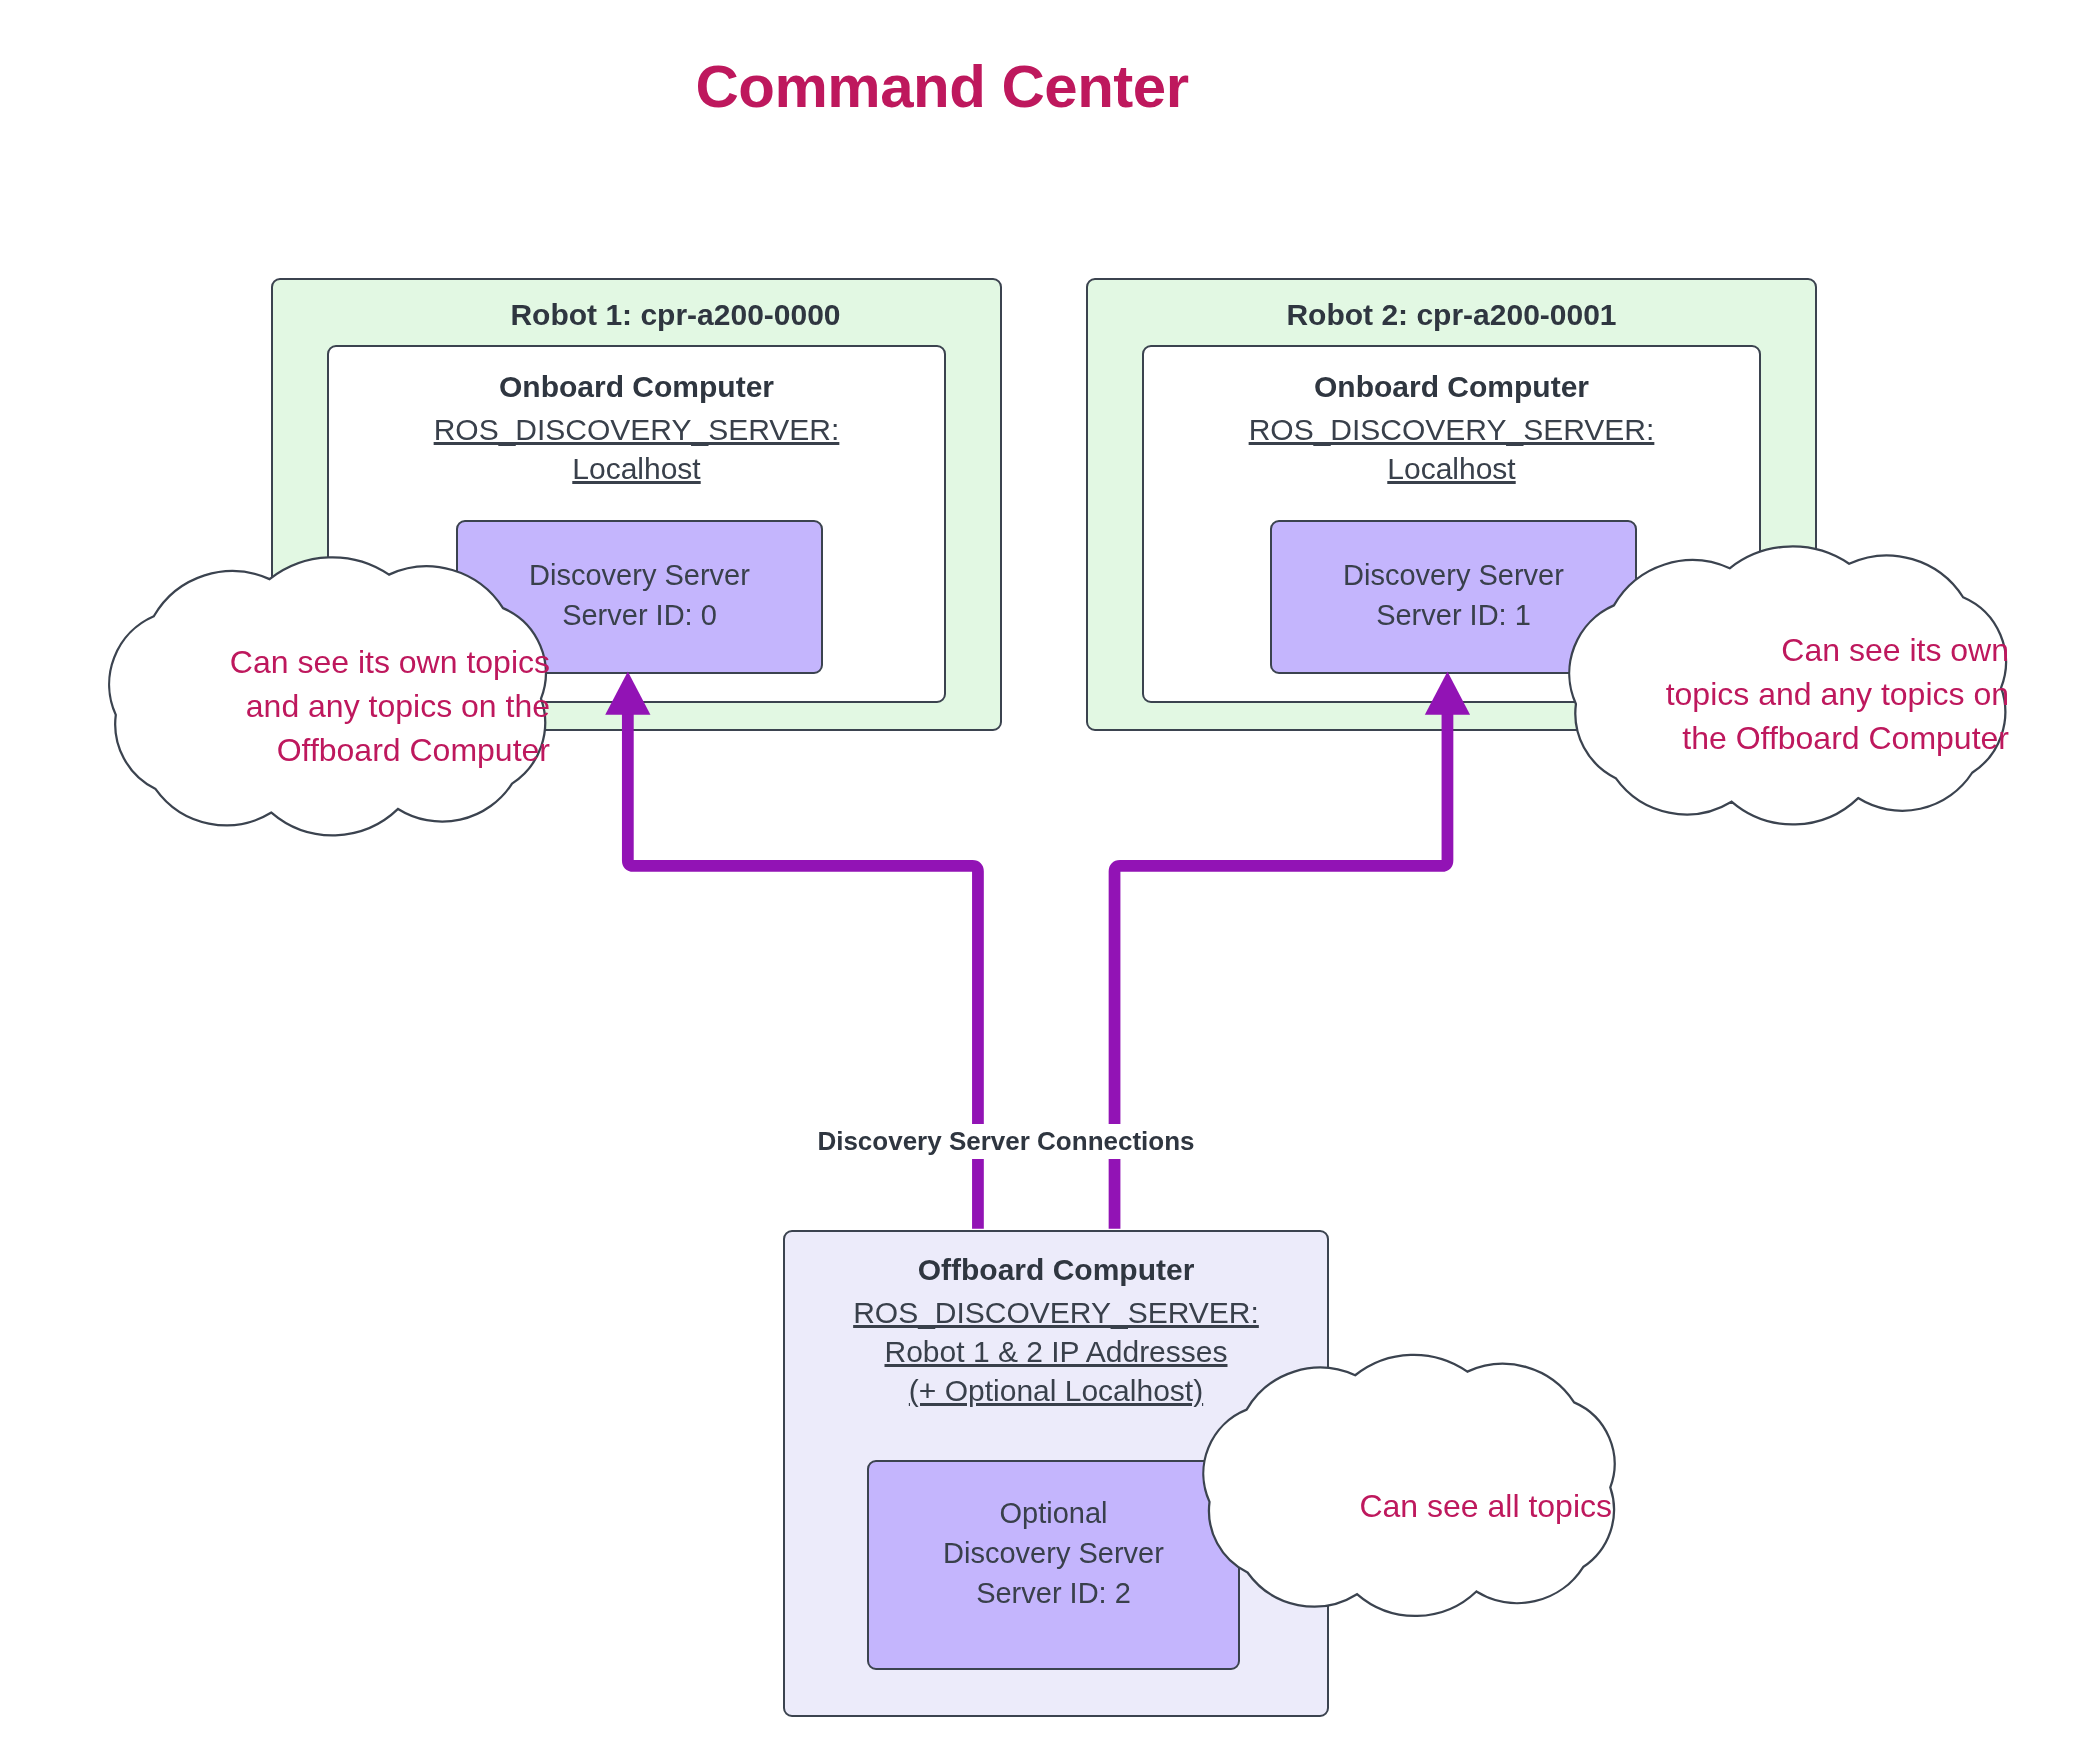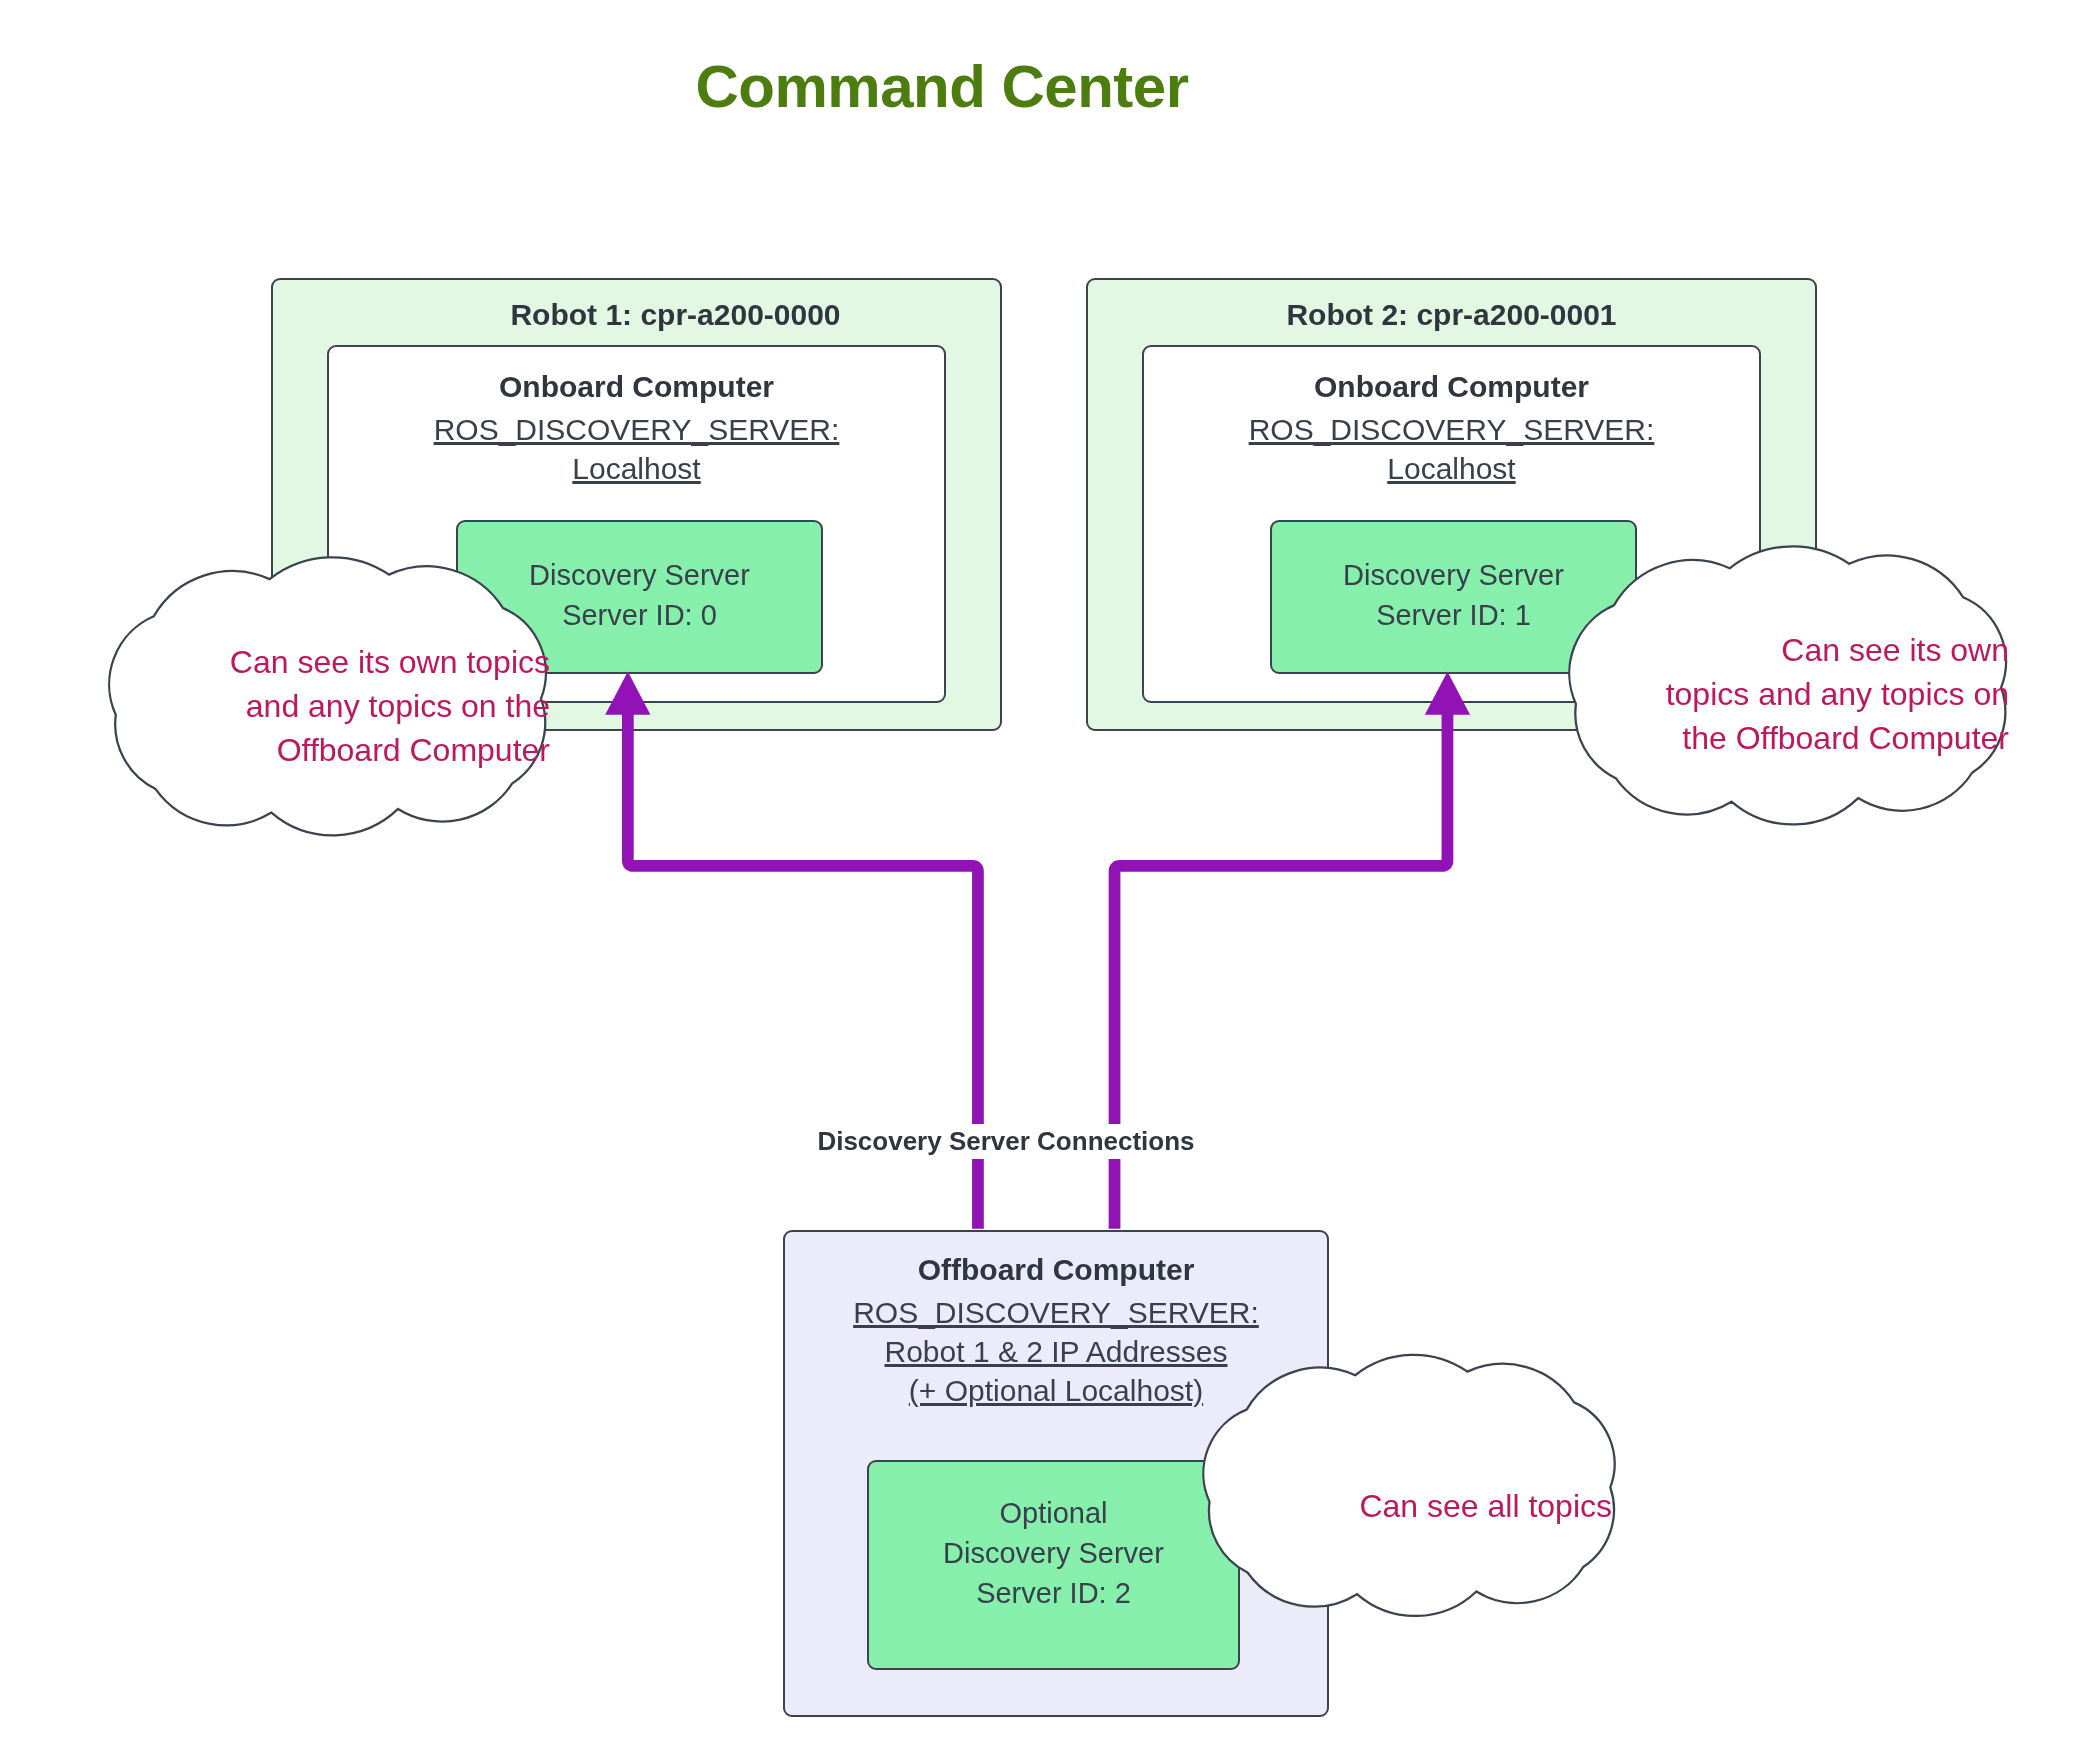--- a/index.html
+++ b/index.html
@@ -21,34 +21,34 @@
 
   
   #page-title {
     position: absolute;
     left: 0;
     top: 52px;
     width: 1884px;
     text-align: center;
     font-size: 60px;
     font-weight: bold;
-    color: #4d7c0f;
+    color: #be185d;
     letter-spacing: -0.5px;
   }
 
   
   .node {
     position: absolute;
     box-sizing: border-box;
     border: 2.3px solid #3b434f;
     border-radius: 9px;
   }
   .node-green { background: #e2f8e3; }
   .node-white { background: #ffffff; }
-  .node-pink  { background: #86efac; }
+  .node-pink  { background: #c4b5fd; }
   .node-lav   { background: #ecebfa; }
 
   
   .robot-title {
     position: absolute;
     width: 100%;
     text-align: center;
     font-size: 30px;
     font-weight: bold;
     color: #2f3640;

